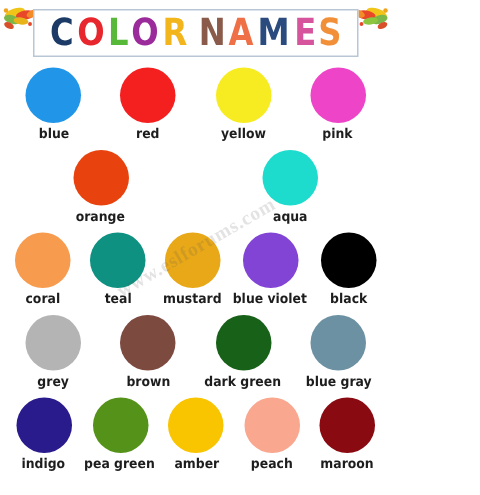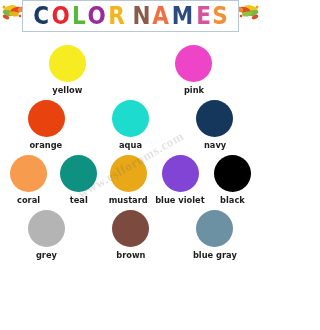--- a/index.html
+++ b/index.html
@@ -45,21 +45,21 @@
     white-space: nowrap;
     transform: rotate(-30deg);
     font-family: "Liberation Serif", serif;
   }
 
   
   #header {
     position: relative;
     height: 44px;
     display: flex;
-    align-items: flex-start;
+    align-items: center;
     justify-content: center;
     z-index: 3;
   }
   #title-box {
     border: 1px solid #b9c6d6;
     background: #ffffff;
     padding: 2px 9px 3px 9px;
     line-height: 1;
     white-space: nowrap;
   }
@@ -161,41 +161,45 @@
     <circle cx="11" cy="14" r="1.3" fill="#e8472a"></circle>
   </svg>
 
   <div id="header">
     <div id="title-box" style="border-color: rgb(185, 198, 214);"><span class="ltr" style="color: rgb(27, 58, 102);">C</span><span class="ltr" style="color: rgb(232, 38, 45);">O</span><span class="ltr" style="color: rgb(87, 184, 58);">L</span><span class="ltr" style="color: rgb(155, 43, 155);">O</span><span class="ltr" style="color: rgb(242, 181, 28);">R</span><span class="sp"></span><span class="ltr" style="color: rgb(138, 91, 74);">N</span><span class="ltr" style="color: rgb(239, 111, 70);">A</span><span class="ltr" style="color: rgb(43, 74, 126);">M</span><span class="ltr" style="color: rgb(214, 84, 156);">E</span><span class="ltr" style="color: rgb(242, 144, 58);">S</span></div>
   </div>
 
   <div id="grid">
       <div class="color-row">
         <div class="color-cell">
+          <div class="swatch" style="background: rgb(33, 150, 232);"></div>
+          <div class="swatch-label">blue</div>
+        </div>
+        <div class="color-cell">
+          <div class="swatch" style="background: rgb(244, 32, 32);"></div>
+          <div class="swatch-label">red</div>
+        </div>
+        <div class="color-cell">
           <div class="swatch" style="background: rgb(247, 236, 33);"></div>
           <div class="swatch-label">yellow</div>
         </div>
         <div class="color-cell">
           <div class="swatch" style="background: rgb(238, 69, 200);"></div>
           <div class="swatch-label">pink</div>
         </div>
       </div>
       <div class="color-row">
         <div class="color-cell">
           <div class="swatch" style="background: rgb(232, 67, 14);"></div>
           <div class="swatch-label">orange</div>
         </div>
         <div class="color-cell">
           <div class="swatch" style="background: rgb(29, 219, 205);"></div>
           <div class="swatch-label">aqua</div>
         </div>
-        <div class="color-cell">
-          <div class="swatch" style="background: rgb(21, 55, 92);"></div>
-          <div class="swatch-label">navy</div>
-        </div>
       </div>
       <div class="color-row">
         <div class="color-cell">
           <div class="swatch" style="background: rgb(247, 155, 78);"></div>
           <div class="swatch-label">coral</div>
         </div>
         <div class="color-cell">
           <div class="swatch" style="background: rgb(14, 145, 128);"></div>
           <div class="swatch-label">teal</div>
         </div>
@@ -215,19 +219,45 @@
       <div class="color-row">
         <div class="color-cell">
           <div class="swatch" style="background: rgb(180, 180, 180);"></div>
           <div class="swatch-label">grey</div>
         </div>
         <div class="color-cell">
           <div class="swatch" style="background: rgb(125, 74, 64);"></div>
           <div class="swatch-label">brown</div>
         </div>
         <div class="color-cell">
+          <div class="swatch" style="background: rgb(24, 97, 24);"></div>
+          <div class="swatch-label">dark green</div>
+        </div>
+        <div class="color-cell">
           <div class="swatch" style="background: rgb(107, 145, 163);"></div>
           <div class="swatch-label">blue gray</div>
         </div>
       </div>
+      <div class="color-row">
+        <div class="color-cell">
+          <div class="swatch" style="background: rgb(42, 27, 140);"></div>
+          <div class="swatch-label">indigo</div>
+        </div>
+        <div class="color-cell">
+          <div class="swatch" style="background: rgb(85, 146, 26);"></div>
+          <div class="swatch-label">pea green</div>
+        </div>
+        <div class="color-cell">
+          <div class="swatch" style="background: rgb(249, 196, 0);"></div>
+          <div class="swatch-label">amber</div>
+        </div>
+        <div class="color-cell">
+          <div class="swatch" style="background: rgb(249, 167, 142);"></div>
+          <div class="swatch-label">peach</div>
+        </div>
+        <div class="color-cell">
+          <div class="swatch" style="background: rgb(138, 10, 18);"></div>
+          <div class="swatch-label">maroon</div>
+        </div>
+      </div>
     </div>
 
 </div>
 
 </body></html>

